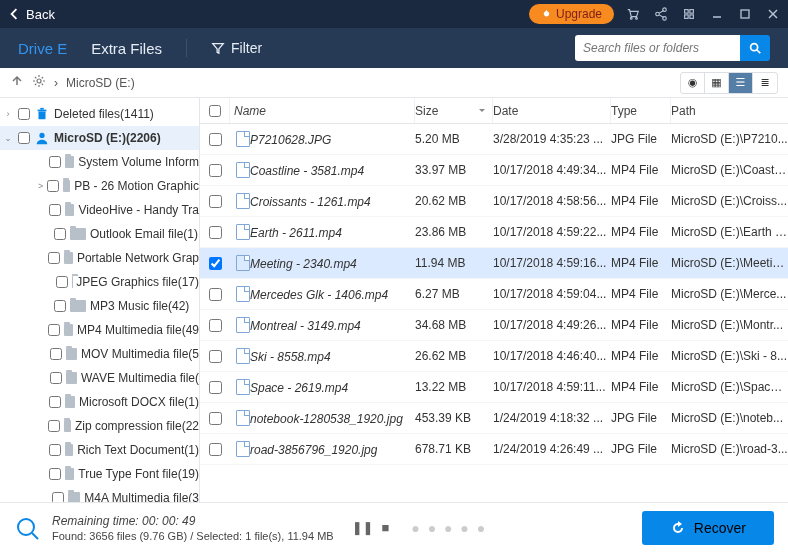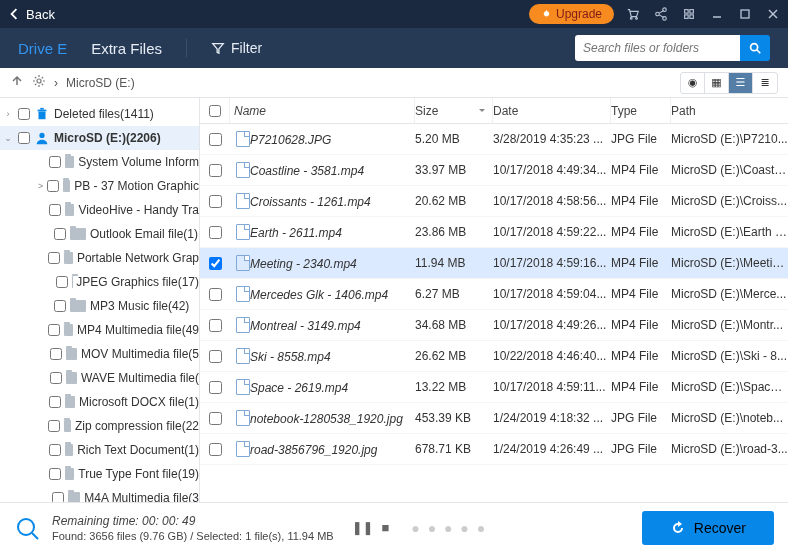--- a/index.html
+++ b/index.html
@@ -205,21 +205,21 @@
         <div class="tree-item" style="padding-left: 38px;">
           <span class="tw"></span>
           <input type="checkbox" style="">
           <span class="folder-icon"></span>
           <span>System Volume Inform</span>
         </div>
         <div class="tree-item" style="padding-left: 38px;">
           <span class="tw">&gt;</span>
           <input type="checkbox" style="">
           <span class="folder-icon"></span>
-          <span>PB - 37 Motion Graphic</span>
+          <span>PB - 26 Motion Graphic</span>
         </div>
         <div class="tree-item" style="padding-left: 38px;">
           <span class="tw"></span>
           <input type="checkbox" style="">
           <span class="folder-icon"></span>
           <span>VideoHive - Handy Tra</span>
         </div>
         <div class="tree-item" style="padding-left: 38px;">
           <span class="tw"></span>
           <input type="checkbox" style="">
@@ -405,21 +405,21 @@
         </div>
         <div class="row">
           <div class="c-check">
             <input type="checkbox" style="">
           </div>
           <div class="c-name">
             <span class="doc-icon"></span>
             <span>Ski - 8558.mp4</span>
           </div>
           <div class="c-size">26.62 MB</div>
-          <div class="c-date">10/22/2018 4:46:40...</div>
+          <div class="c-date">10/17/2018 4:46:40...</div>
           <div class="c-type">MP4 File</div>
           <div class="c-path">MicroSD (E:)\Ski - 8...</div>
         </div>
         <div class="row">
           <div class="c-check">
             <input type="checkbox" style="">
           </div>
           <div class="c-name">
             <span class="doc-icon"></span>
             <span>Space - 2619.mp4</span>

